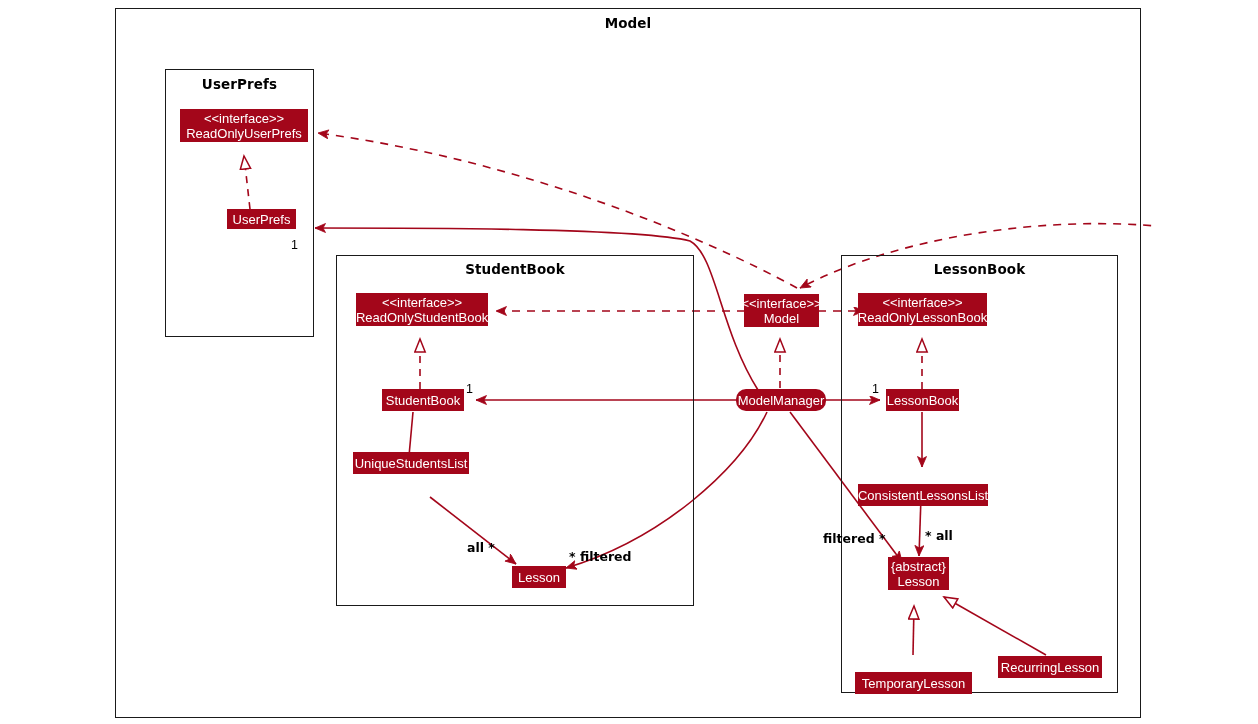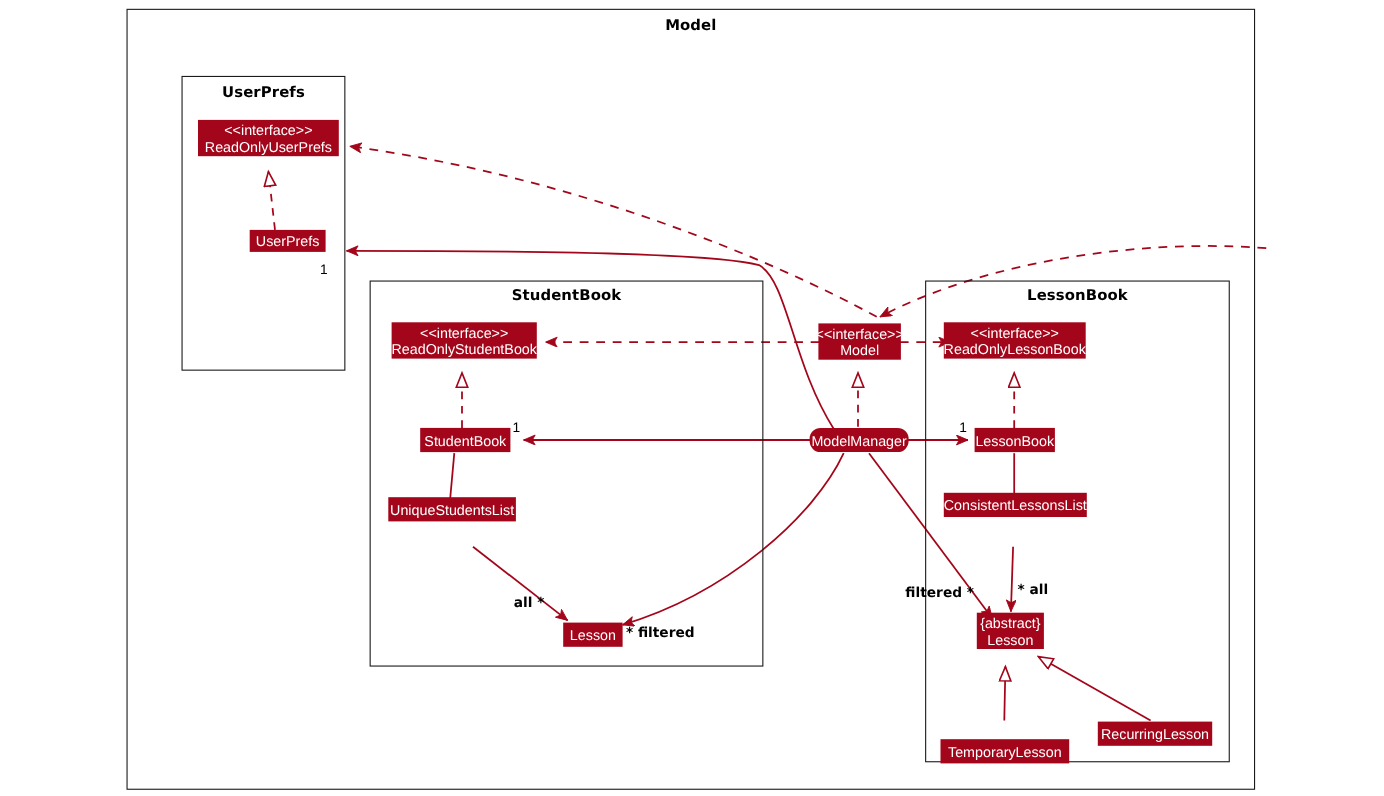--- a/index.html
+++ b/index.html
@@ -179,21 +179,21 @@
 
   <div class="cls" style="left:858px; top:293px; width:129px; height:33px;">
     <span class="l1">&lt;&lt;interface&gt;&gt;</span>
     <span class="l2">ReadOnlyLessonBook</span>
   </div>
 
   <div class="cls" style="left:886px; top:389px; width:73px; height:22px;">
     <span class="l2">LessonBook</span>
   </div>
 
-  <div class="cls" style="left:858px; top:448px; width:130px; height:22px;">
+  <div class="cls" style="left:858px; top:484px; width:130px; height:22px;">
     <span class="l2">ConsistentLessonsList</span>
   </div>
 
   <div class="cls" style="left:888px; top:557px; width:61px; height:33px;">
     <span class="l1">{abstract}</span>
     <span class="l2">Lesson</span>
   </div>
 
   <div class="cls" style="left:855px; top:672px; width:117px; height:22px;text-align:center;">
     <span class="l2">TemporaryLesson</span>
@@ -204,19 +204,19 @@
   </div>
 
   <div class="elabel plain" style="left:291px; top:238px;">1</div>
 
   <div class="elabel plain" style="left:466px; top:382px;">1</div>
 
   <div class="elabel plain" style="left:872px; top:382px;">1</div>
 
   <div class="elabel" style="left:467px; top:540px;">all *</div>
 
-  <div class="elabel" style="left:569px; top:549px;margin-top:18px;">* filtered</div>
+  <div class="elabel" style="left:569px; top:549px;">* filtered</div>
 
   <div class="elabel" style="left:823px; top:531px;">filtered *</div>
 
   <div class="elabel" style="left:925px; top:528px;">* all</div>
 
 </div>
 
 </body></html>

